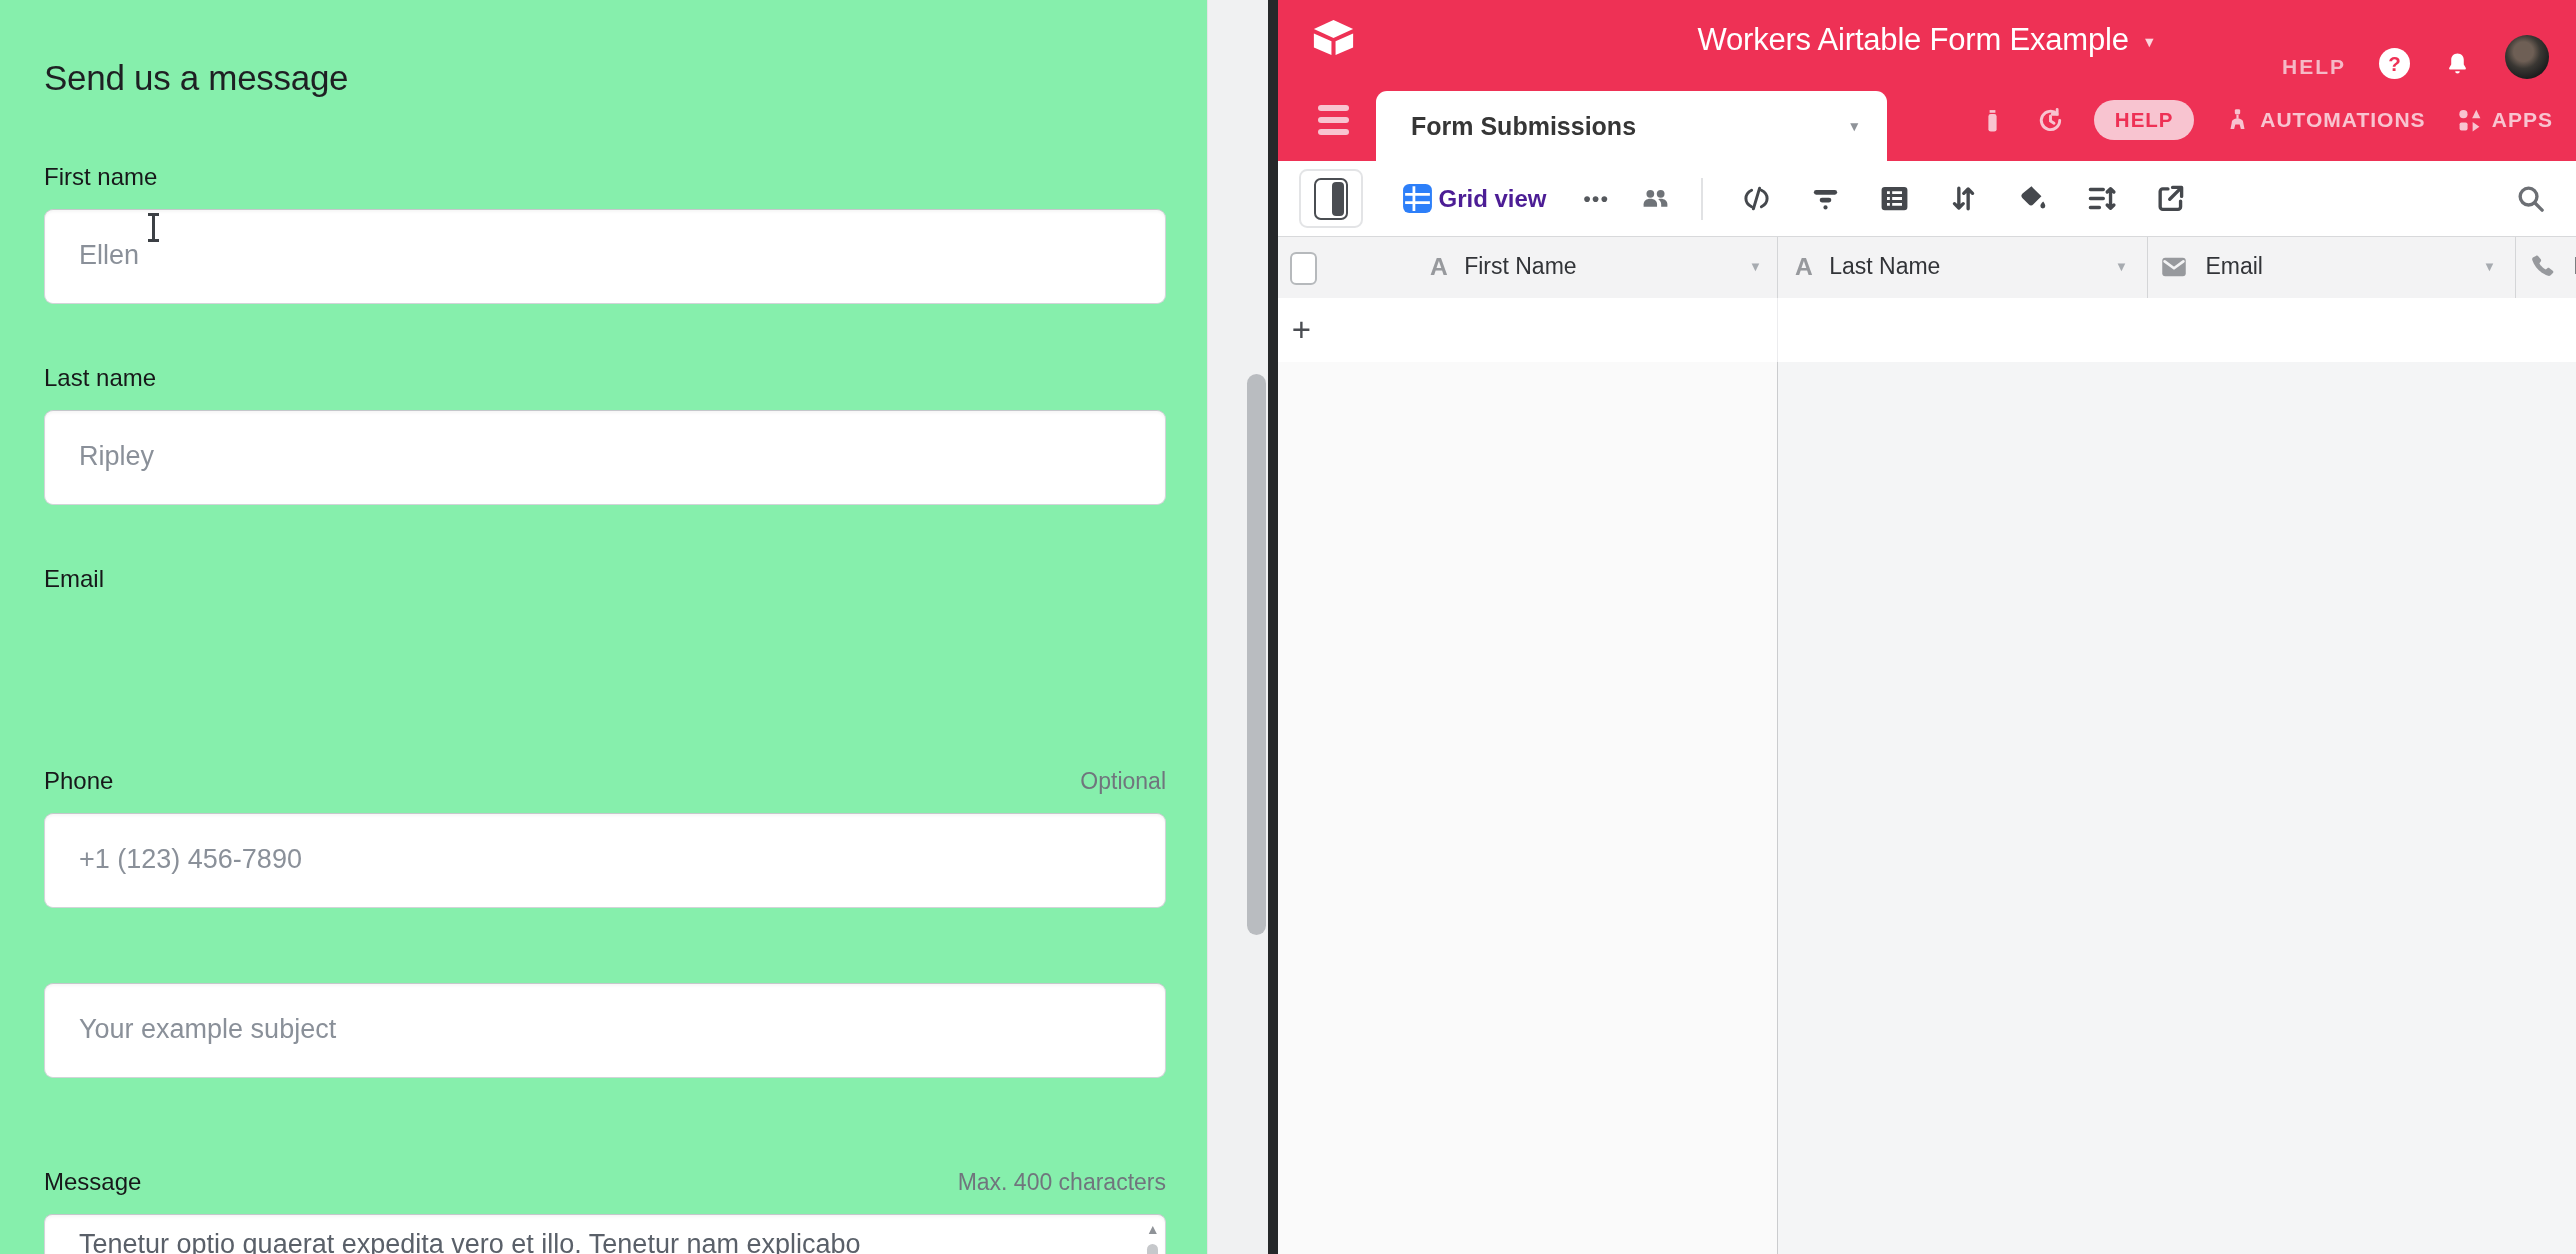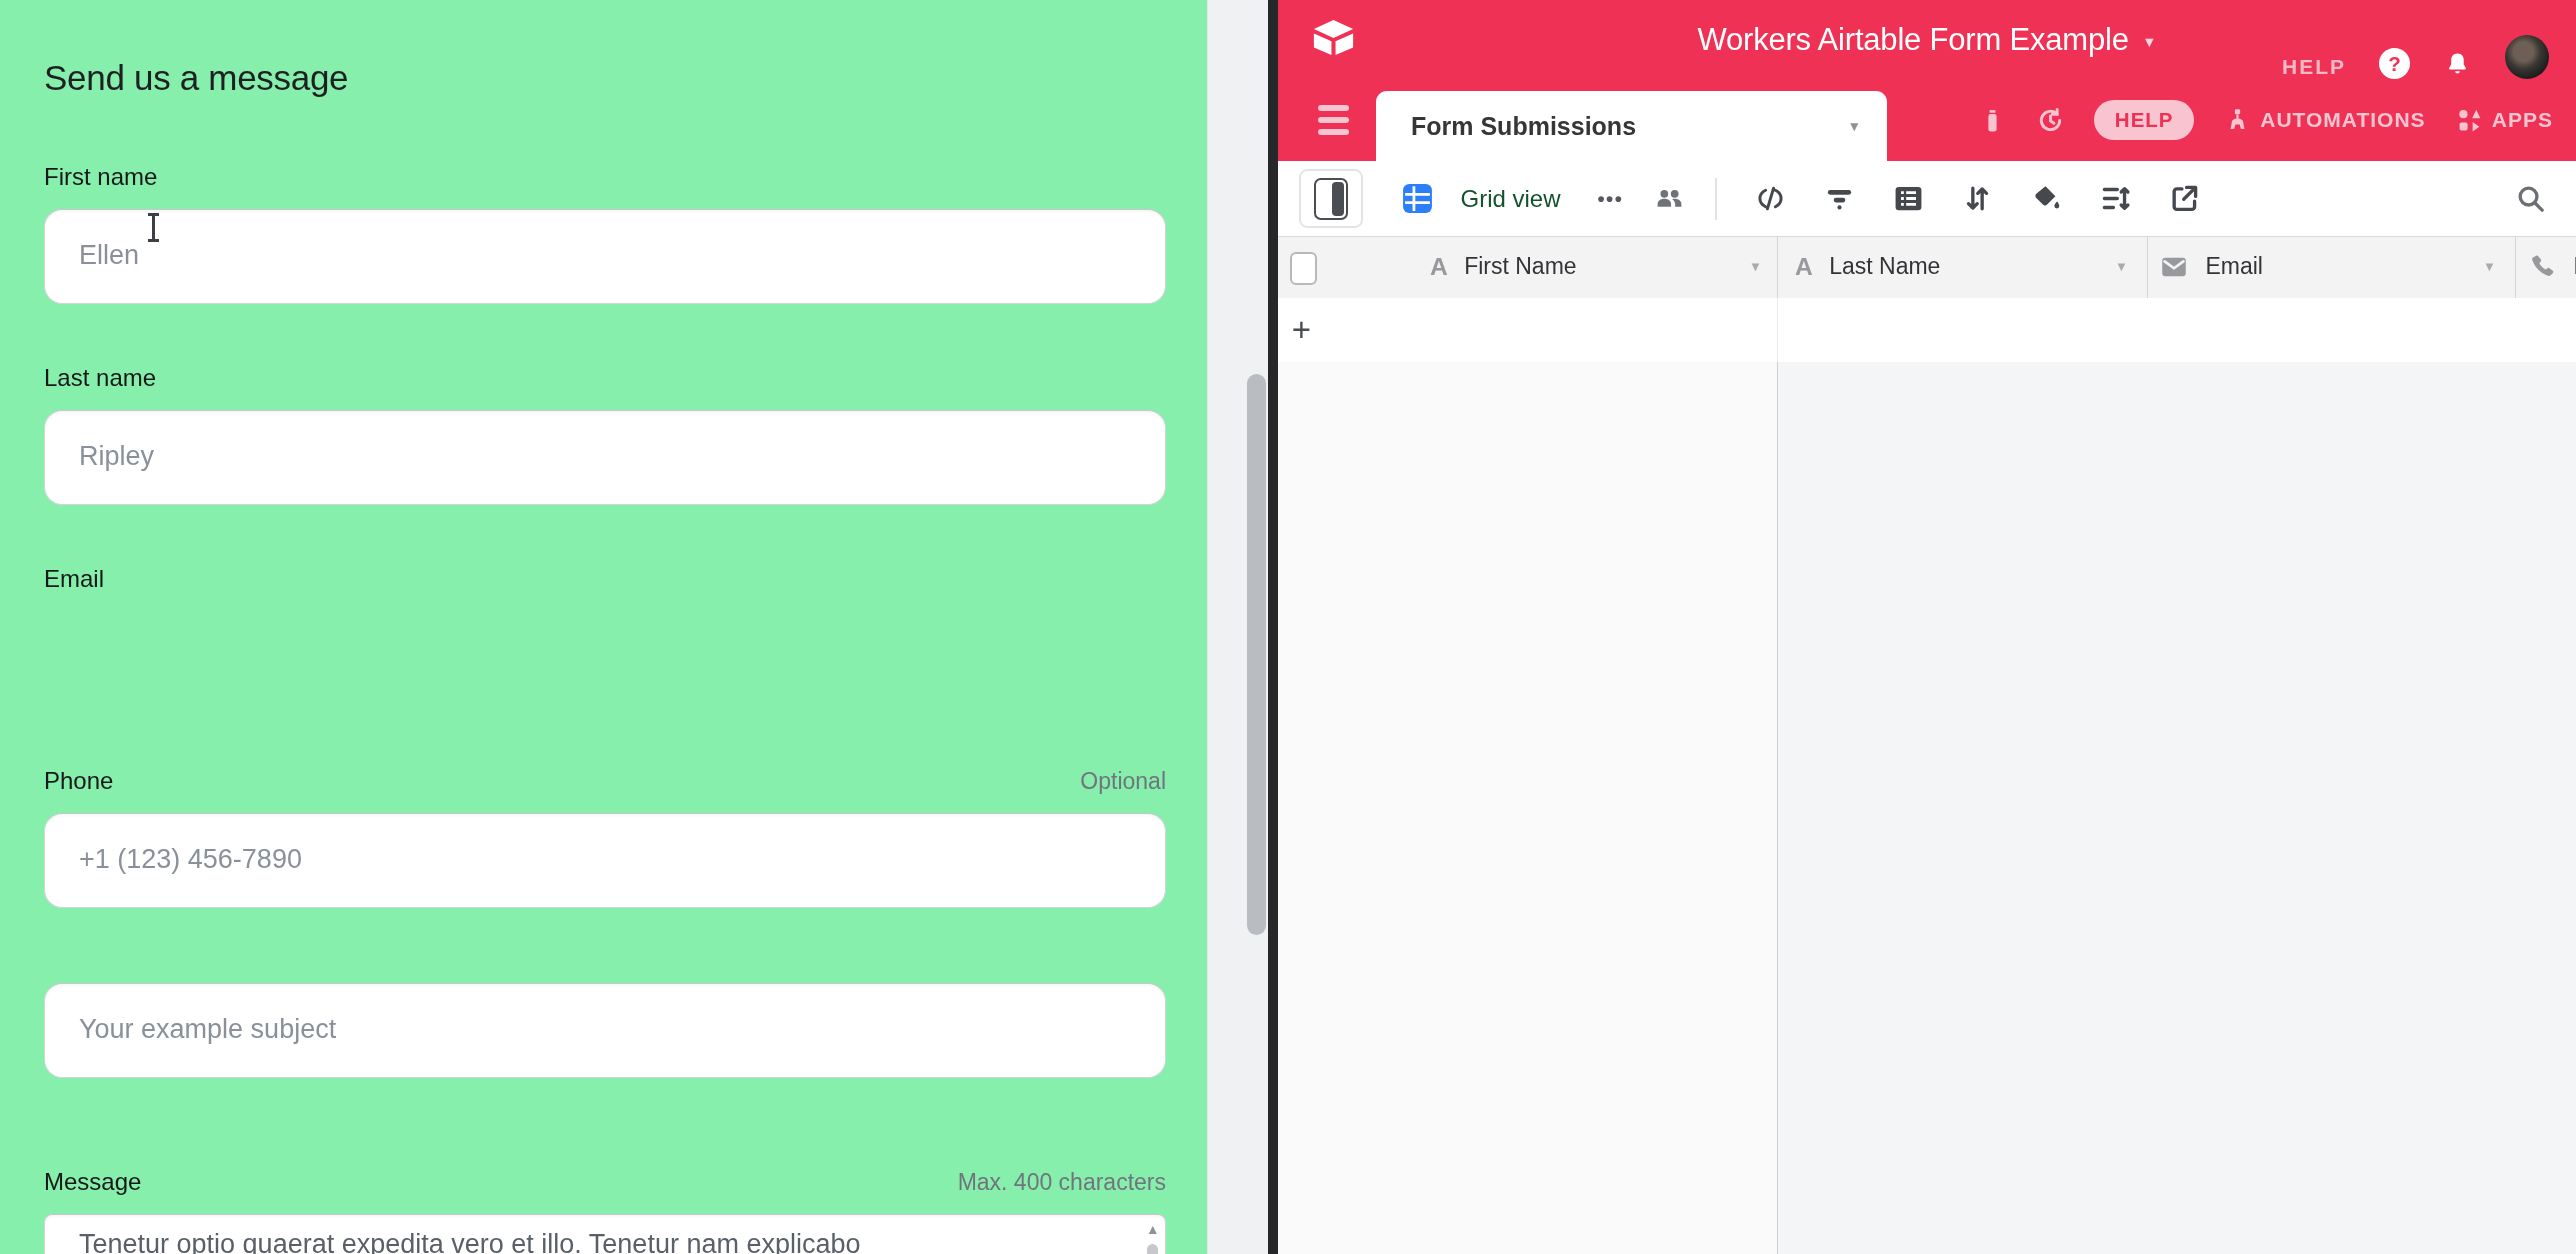--- a/index.html
+++ b/index.html
@@ -6,21 +6,21 @@
   body{width:2576px;height:1255px;overflow:hidden;font-family:"Liberation Sans",sans-serif;background:#fff}
   .app{position:relative;width:2576px;height:1255px}
 
   
   .form-pane{position:absolute;left:0;top:0;width:1207px;height:1255px;background:#86efac}
   .form-title{position:absolute;left:44px;top:58px;font-size:35px;font-weight:500;color:#1e2023;letter-spacing:-0.3px}
   .field{position:absolute;left:44px;width:1122px}
   .field .lblrow{display:flex;justify-content:space-between;align-items:flex-end;line-height:30px}
   .field .lbl{font-size:24px;font-weight:500;color:#17181a}
   .field .note{font-size:23px;font-weight:400;color:#70757d}
-  .fakeinput{margin-top:17px;height:93px;border:1.4px solid #d2d4d8;border-top-color:#c5c7cb;border-radius:18px;
+  .fakeinput{margin-top:17px;height:93px;border:1.4px solid #d2d4d8;border-top-color:#c5c7cb;border-radius:9px;
              background:#fff;box-shadow:inset 0 2px 2.7px rgba(0,0,0,.04);
              font-size:27px;color:#8a9099;line-height:90px;padding:0 34px;white-space:nowrap;overflow:hidden}
   .faketextarea{position:relative;margin-top:17px;height:287px;border:1.4px solid #d2d4d8;border-top-color:#c5c7cb;
              border-radius:8.2px 8.2px 0 0;background:#fff;box-shadow:inset 0 2px 2.7px rgba(0,0,0,.04);overflow:hidden}
   .faketextarea .txt{position:absolute;left:34px;top:13.7px;right:41px;font-size:27px;color:#5a6069;white-space:nowrap;overflow:hidden}
   .ta-scroll{position:absolute;right:2.7px;top:5.5px;width:19px;height:273px}
   .ta-up{width:19px;text-align:center;font-size:13.7px;color:#8f9398;line-height:18px}
   .ta-thumb{margin:5.5px auto 0 auto;width:11px;height:150px;background:#c6c8cb;border-radius:5.5px}
   .ibeam{position:absolute;left:152px;top:213px;width:2.7px;height:29px;background:#3c4045}
   .ibeam:before,.ibeam:after{content:"";position:absolute;left:-4.1px;width:11px;height:2.7px;background:#3c4045}
@@ -59,21 +59,21 @@
   .share-pill{background:var(--pink,#f8c4d0);color:var(--red,#ee3155);font-size:20.5px;font-weight:700;letter-spacing:1px;
               padding:8.2px 20.5px;border-radius:30px}
   .pink-group{display:flex;align-items:center;gap:8.2px;font-size:21px;font-weight:700;letter-spacing:1px}
 
   .toolbar{position:absolute;left:0;top:161px;right:0;height:75px;background:#fff;display:flex;align-items:center}
   .tgl-btn{margin-left:20.5px;width:60px;height:55px;border:2px solid #e3e4e6;border-radius:8.2px;
            display:flex;align-items:center;justify-content:center;background:#fff}
   .tgl-outer{position:relative;width:30px;height:38px;border:2.7px solid #4a4d52;border-radius:6.8px}
   .tgl-fill{position:absolute;right:2px;top:2px;bottom:2px;width:11.6px;background:#4a4d52;border-radius:4.1px}
   .gridicon{margin-left:38px;width:33px;height:33px}
-  .viewname{margin-left:27px;font-size:24px;font-weight:400;color:#14532d}
+  .viewname{margin-left:5px;font-size:24px;font-weight:700;color:#4c1d95}
   .more-dots{margin-left:37px;font-size:20.5px;font-weight:700;color:#55585d;letter-spacing:1.4px}
   .tb-icon{width:31px;height:31px;color:#45484d}
   .ppl{margin-left:31px;color:#6f7378}
   .tb-div{margin-left:30px;width:2px;height:42px;background:#e1e2e4}
   .ml{margin-left:38px}
   .search-btn{position:absolute;right:30px;color:#6c6f74}
 
   .headerband{position:absolute;left:0;top:236px;right:0;height:61px;background:#f3f3f4;
               border-top:1.4px solid #d8d9db;border-bottom:1.4px solid #d8d9db}
   .hb-checkbox{position:absolute;left:12.3px;top:15px;width:23px;height:29px;border:2.7px solid #b6b9bc;border-radius:6.1px;background:#fff}

